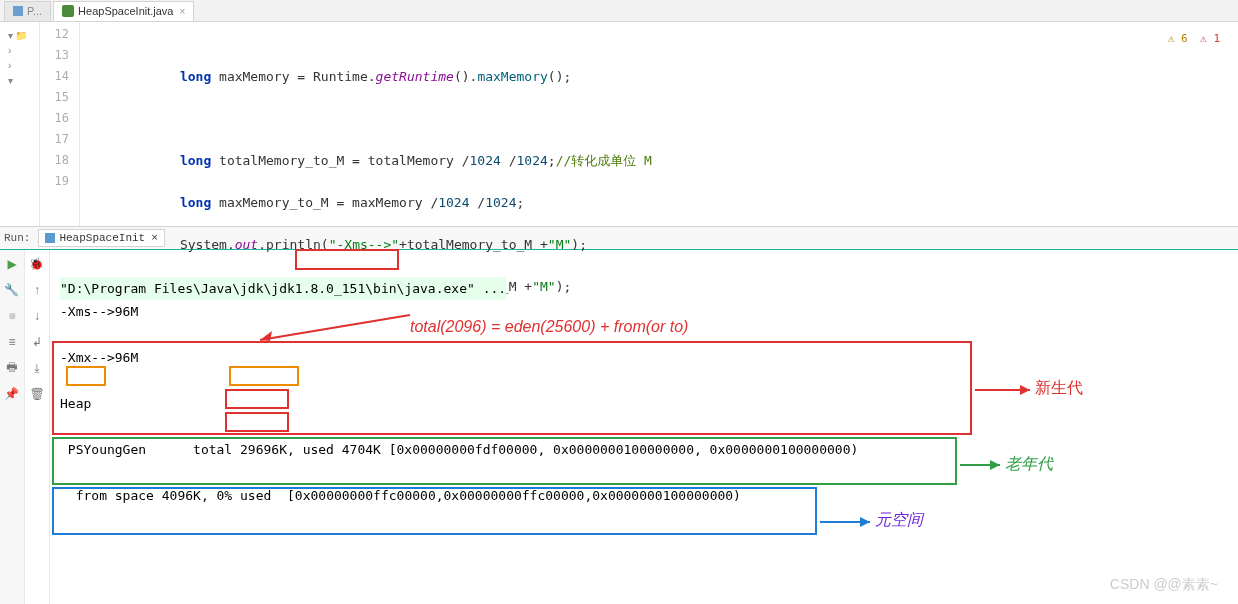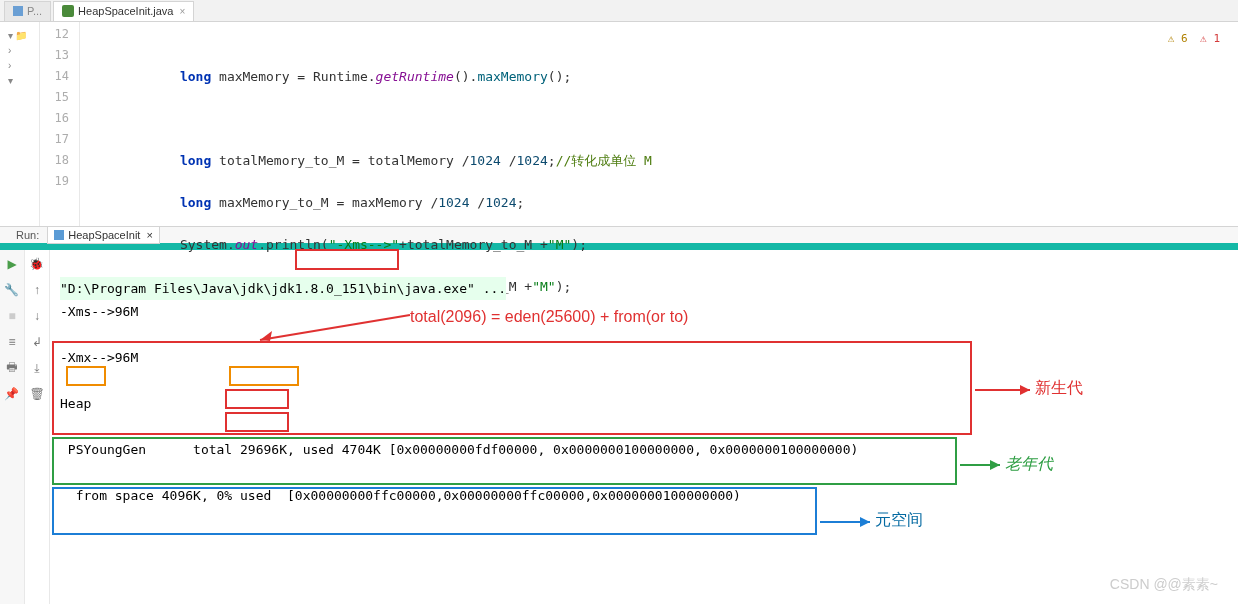--- a/index.html
+++ b/index.html
@@ -17,39 +17,39 @@
     .code { flex: 1; font-family: "Consolas", monospace; font-size: 13px; line-height: 21px; padding-left: 6px; padding-top: 2px; white-space: pre; position: relative; }
     .kw { color: #0033b3; font-weight: bold; }
     .method { color: #00627a; }
     .static-field { color: #871094; font-style: italic; }
     .num { color: #0c4a6e; }
     .str { color: #067d17; }
     .comment { color: #4d7c0f; }
     .warnings { position: absolute; right: 18px; top: 6px; font-size: 11px; color: #b08000; }
     .warnings .err { color: #d43b3b; margin-left: 6px; }
     .run-panel { display: flex; height: 377px; }
-    .run-header { display: flex; align-items: center; height: 23px; border-bottom: 7px solid #14b8a6; background: #f7f7f7; padding-left: 16px; font-size: 11px; }
+    .run-header { display: flex; align-items: center; height: 23px; border-bottom: 1px solid #14b8a6; background: #f7f7f7; padding-left: 4px; font-size: 11px; font-family: Liberation Mono, monospace; }
     .run-header .label { color: #555; margin-right: 8px; }
     .run-header .tab-run { display: flex; align-items: center; padding: 2px 6px; background: #fff; border: 1px solid #d4d4d4; font-size: 11px; }
     .run-header .icon-app { width: 10px; height: 10px; background: #5b9bd5; margin-right: 4px; }
     .run-toolbar-left { width: 25px; background: #f7f7f7; border-right: 1px solid #e8e8e8; display: flex; flex-direction: column; align-items: center; padding-top: 6px; gap: 10px; }
     .tool-btn { width: 16px; height: 16px; display: flex; align-items: center; justify-content: center; font-size: 12px; }
     .icon-play { color: #4a9d4a; }
     .icon-gear { color: #777; }
     .run-toolbar-left2 { width: 25px; background: #fff; border-right: 1px solid #e8e8e8; display: flex; flex-direction: column; align-items: center; padding-top: 6px; gap: 10px; }
     .bug-icon { color: #e8a23a; }
     .console { flex: 1; font-family: "Consolas", monospace; font-size: 13px; line-height: 23px; padding: 4px 10px; white-space: pre; position: relative; color: #000; }
     .red-box { border: 2px solid #e03131; position: absolute; }
     .orange-box { border: 2px solid #f08c00; position: absolute; }
     .green-box { border: 2px solid #2f9e44; position: absolute; }
     .blue-box { border: 2px solid #1c7ed6; position: absolute; }
     .anno-text { position: absolute; font-size: 16px; font-family: "Microsoft YaHei", sans-serif; }
     .red-text { color: #e03131; }
     .green-text { color: #2f9e44; font-style: italic; }
-    .blue-text { color: #0369a1; }
+    .blue-text { color: #6d28d9; font-style: italic; }
     .watermark { position: absolute; right: 20px; bottom: 10px; color: #ccc; font-size: 14px; font-family: "Microsoft YaHei", sans-serif; }
     svg.arrow { position: absolute; overflow: visible; }
   </style>
 </head>
 <body>
 
 <div class="tabs">
   <div class="tab inactive">
     <span class="icon-app" style="width:10px;height:10px;background:#6a9fd4;margin-right:4px;display:inline-block;"></span>
     <span>P...</span>
@@ -132,21 +132,21 @@
     
     <div class="red-box" style="left:245px; top:-1px; width:104px; height:21px;"></div>
     <div class="red-box" style="left:2px; top:91px; width:920px; height:94px;"></div>
     <div class="orange-box" style="left:16px; top:116px; width:40px; height:20px;"></div>
     <div class="orange-box" style="left:179px; top:116px; width:70px; height:20px;"></div>
     <div class="red-box" style="left:175px; top:139px; width:64px; height:20px;"></div>
     <div class="red-box" style="left:175px; top:162px; width:64px; height:20px;"></div>
     <div class="green-box" style="left:2px; top:187px; width:905px; height:48px;"></div>
     <div class="blue-box" style="left:2px; top:237px; width:765px; height:48px;"></div>
 
-    <div class="anno-text red-text" style="left:360px; top:55px;">total(2096) = eden(25600) + from(or to)</div>
+    <div class="anno-text red-text" style="left:360px; top:65px;font-style:italic;">total(2096) = eden(25600) + from(or to)</div>
     <div class="anno-text red-text" style="left:985px; top:126px;">新生代</div>
     <div class="anno-text green-text" style="left:955px; top:202px;">老年代</div>
     <div class="anno-text blue-text" style="left:825px; top:258px;">元空间</div>
 
     <svg class="arrow" style="left:200px; top:55px;" width="160" height="40">
         <line x1="160" y1="10" x2="10" y2="35" stroke="#e03131" stroke-width="2"></line>
         <polygon points="10,35 22,26 20,36" fill="#e03131"></polygon>
       </svg>
     <svg class="arrow" style="left:925px; top:130px;" width="60" height="20">
         <line x1="0" y1="10" x2="55" y2="10" stroke="#e03131" stroke-width="2"></line>

